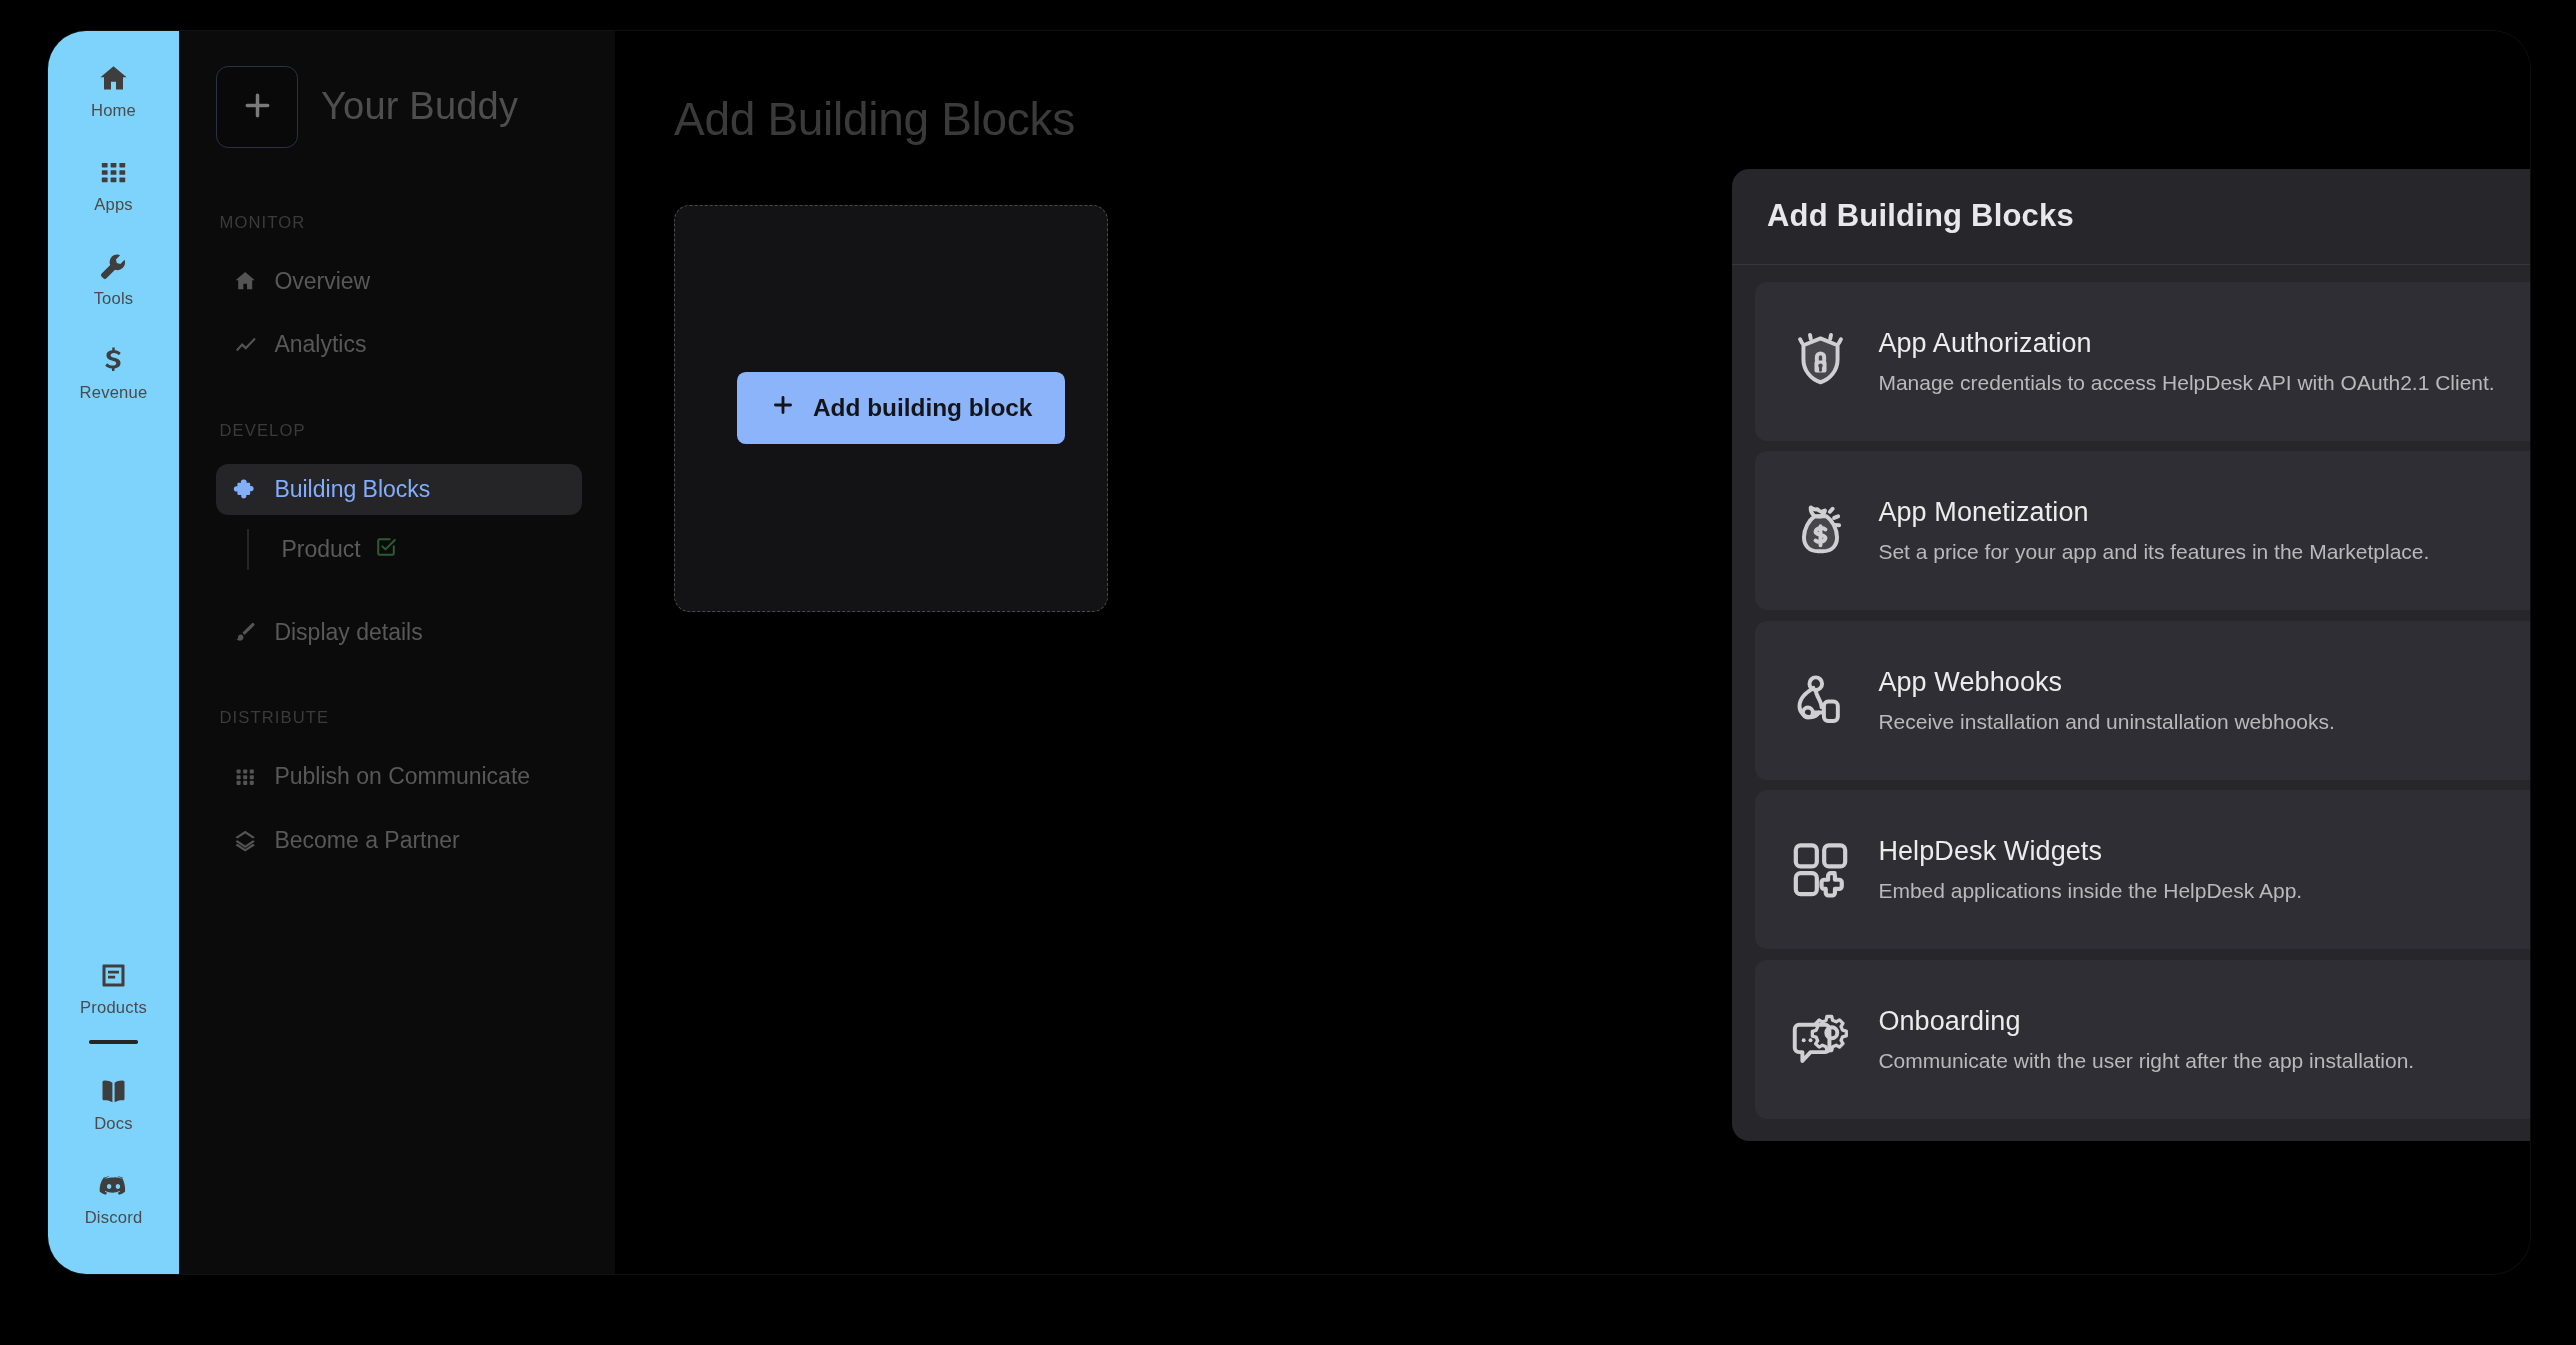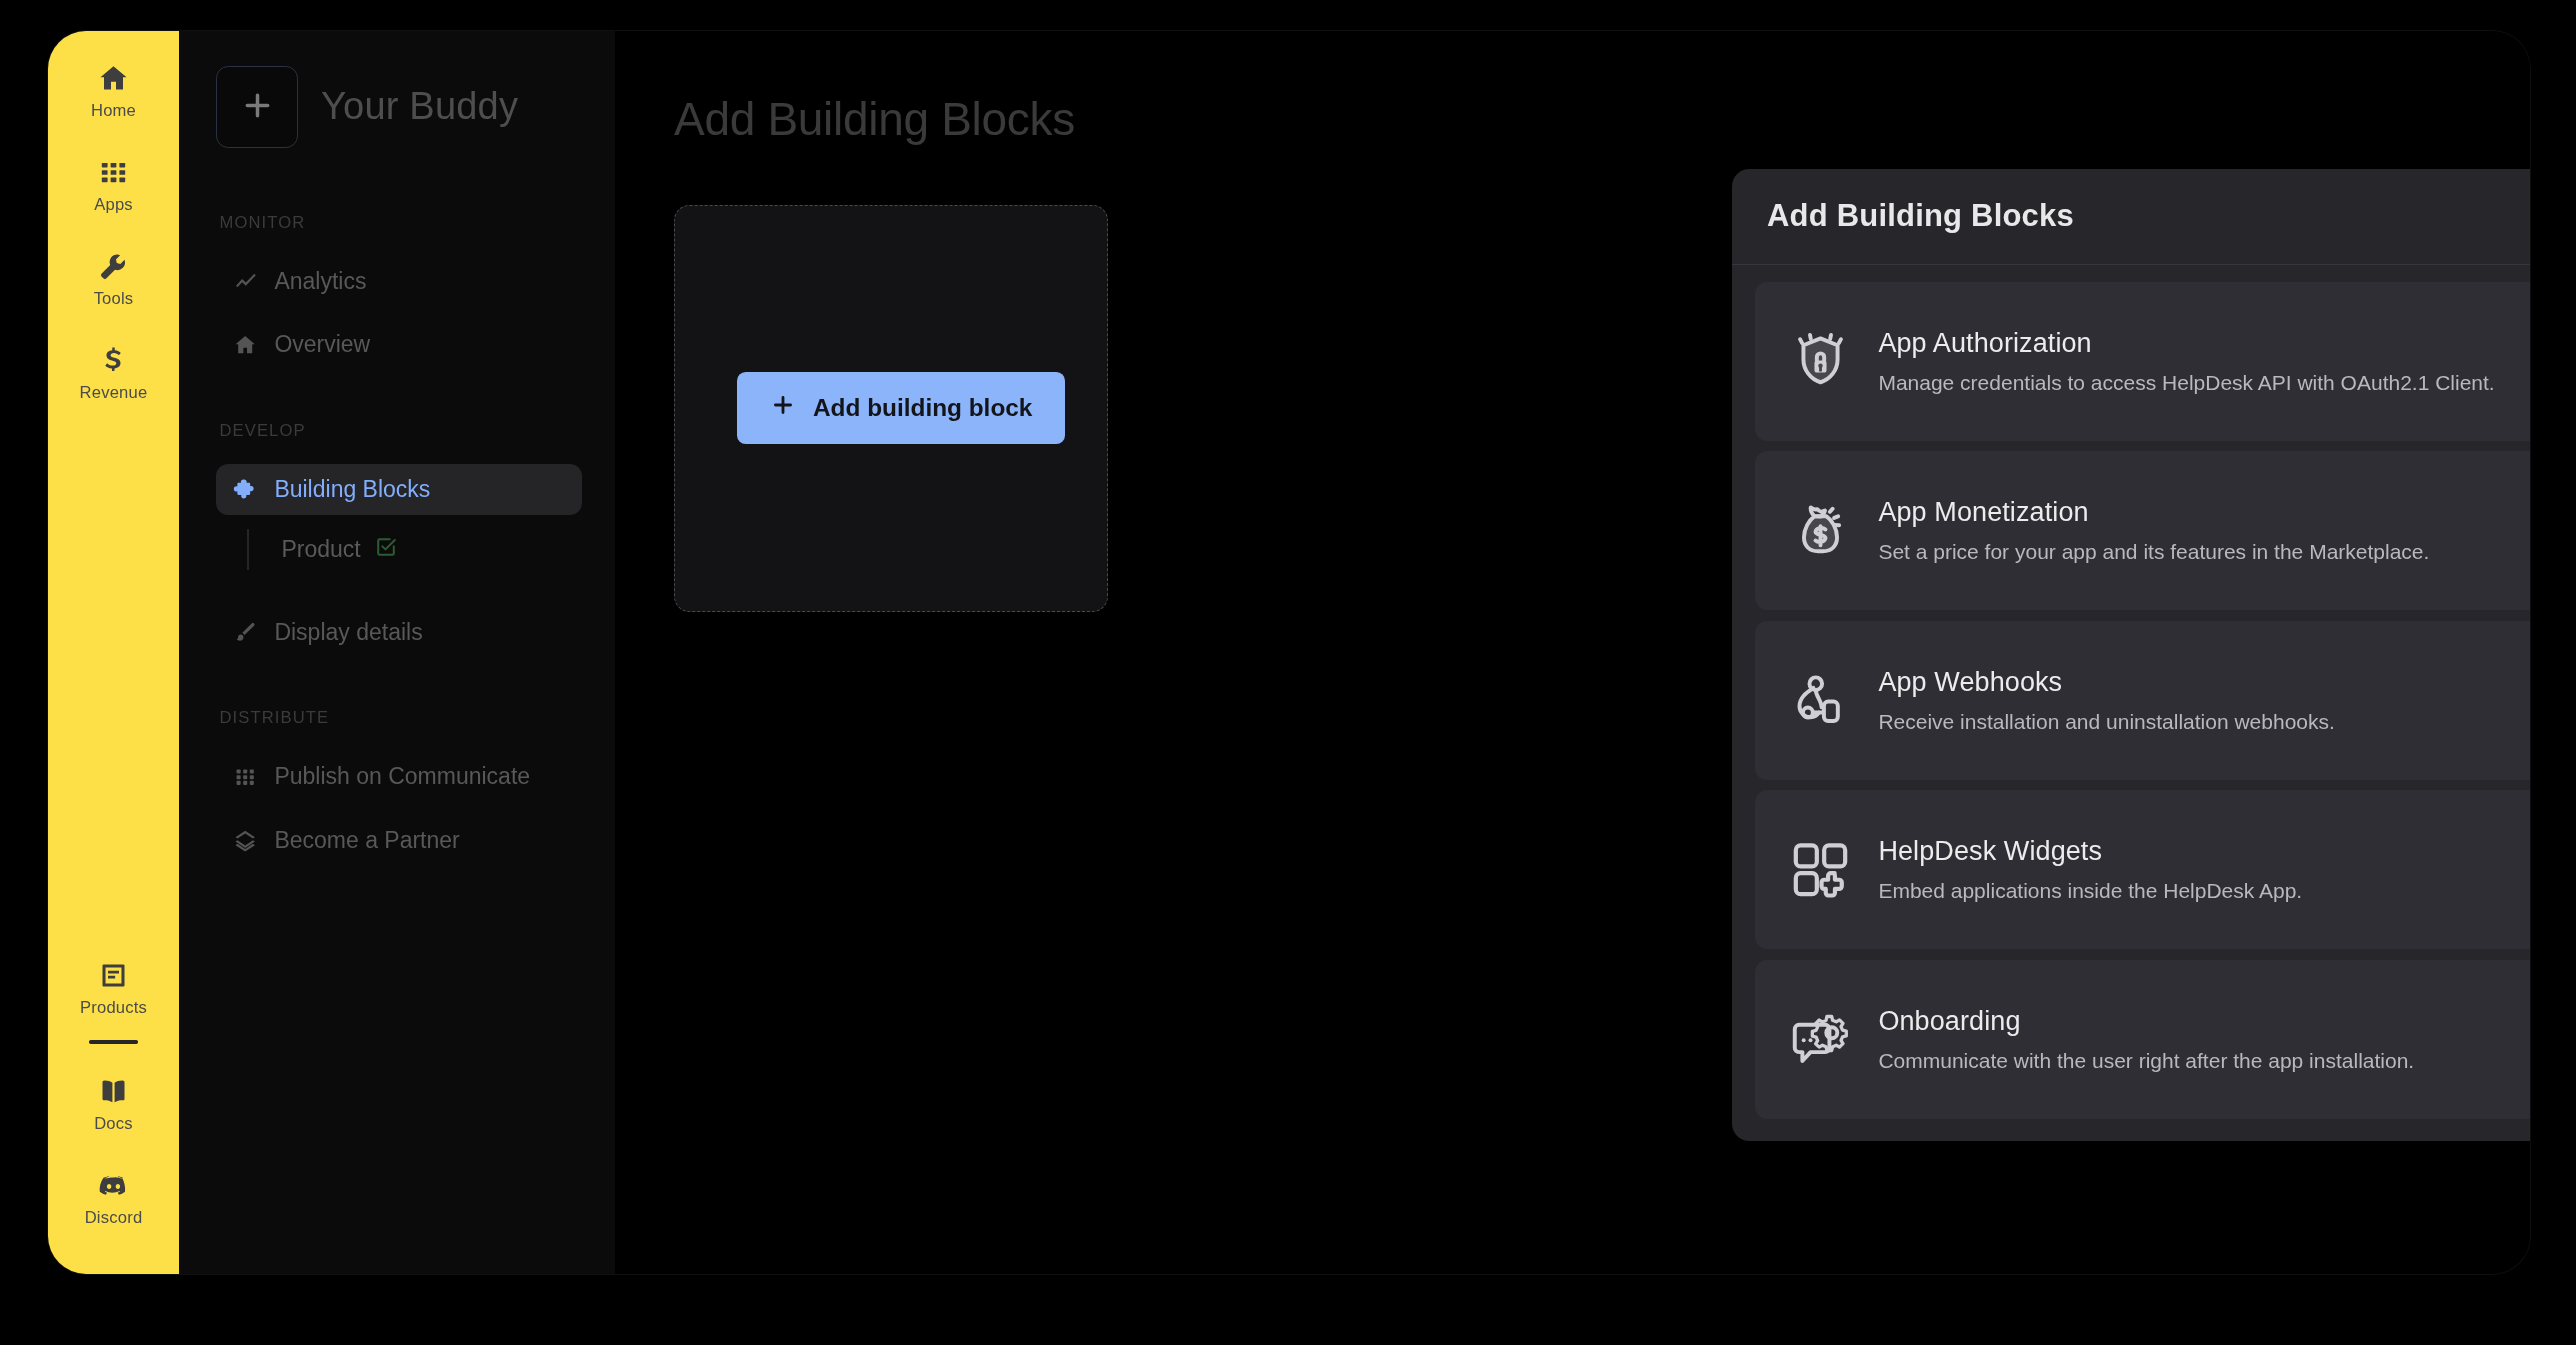--- a/index.html
+++ b/index.html
@@ -20,21 +20,21 @@
     border-radius: 38px;
     overflow: hidden;
     display: flex;
     box-shadow: 0 0 0 0.9px #101010;
   }
 
   
   #icon-rail {
     width: 131px;
     flex: 0 0 131px;
-    background: #fde047;
+    background: #7dd3fc;
     position: relative;
     padding-top: 19px;
   }
   .rail-item {
     display: flex;
     flex-direction: column;
     align-items: center;
     gap: 6.1px;
     padding: 12.2px 0 8.7px 0;
     cursor: pointer;
@@ -288,33 +288,33 @@
         </span>
       </div>
       <div id="app-name">Your Buddy</div>
     </div>
 
     <div class="nav-section-title">MONITOR</div>
 
     <div class="nav-item">
       <span class="nav-icon">
         <svg viewBox="0 0 24 24">
+            <path d="M12 3 2.5 11h2.6v9h5.1v-5.6h3.6V20h5.1v-9h2.6z"></path>
+          </svg>
+      </span>
+      <span>Overview</span>
+    </div>
+
+    <div class="nav-item">
+      <span class="nav-icon">
+        <svg viewBox="0 0 24 24">
             <path d="M3 16.4 9 9.9l3.6 3.4L21 4.6l1.4 1.5-9.8 10.3L9 13l-4.6 5z"></path>
           </svg>
       </span>
       <span>Analytics</span>
-    </div>
-
-    <div class="nav-item">
-      <span class="nav-icon">
-        <svg viewBox="0 0 24 24">
-            <path d="M12 3 2.5 11h2.6v9h5.1v-5.6h3.6V20h5.1v-9h2.6z"></path>
-          </svg>
-      </span>
-      <span>Overview</span>
     </div>
 
     <div class="section-gap"></div>
 
     <div class="nav-section-title">DEVELOP</div>
 
     <div class="nav-item active">
       <span class="nav-icon">
         <svg viewBox="0 0 24 24">
             <path d="M10.3 2.4c-1.5 0-2.6 1-2.6 2.3 0 .4.1.7.3 1H5.4c-.6 0-1.1.5-1.1 1.1v2.6c-.3-.2-.7-.3-1.1-.3-1.3 0-2.4 1.1-2.4 2.6s1.1 2.6 2.4 2.6c.4 0 .8-.1 1.1-.3v2.6c0 .6.5 1.1 1.1 1.1h2.9c-.2.3-.3.7-.3 1.1 0 1.3 1.1 2.3 2.6 2.3s2.6-1 2.6-2.3c0-.4-.1-.8-.3-1.1h2.9c.6 0 1.1-.5 1.1-1.1v-2.9c.3.2.7.3 1.1.3 1.3 0 2.3-1.1 2.3-2.6s-1-2.6-2.3-2.6c-.4 0-.8.1-1.1.3V6.8c0-.6-.5-1.1-1.1-1.1h-2.6c.2-.3.3-.6.3-1 0-1.3-1.1-2.3-2.6-2.3z"></path>

